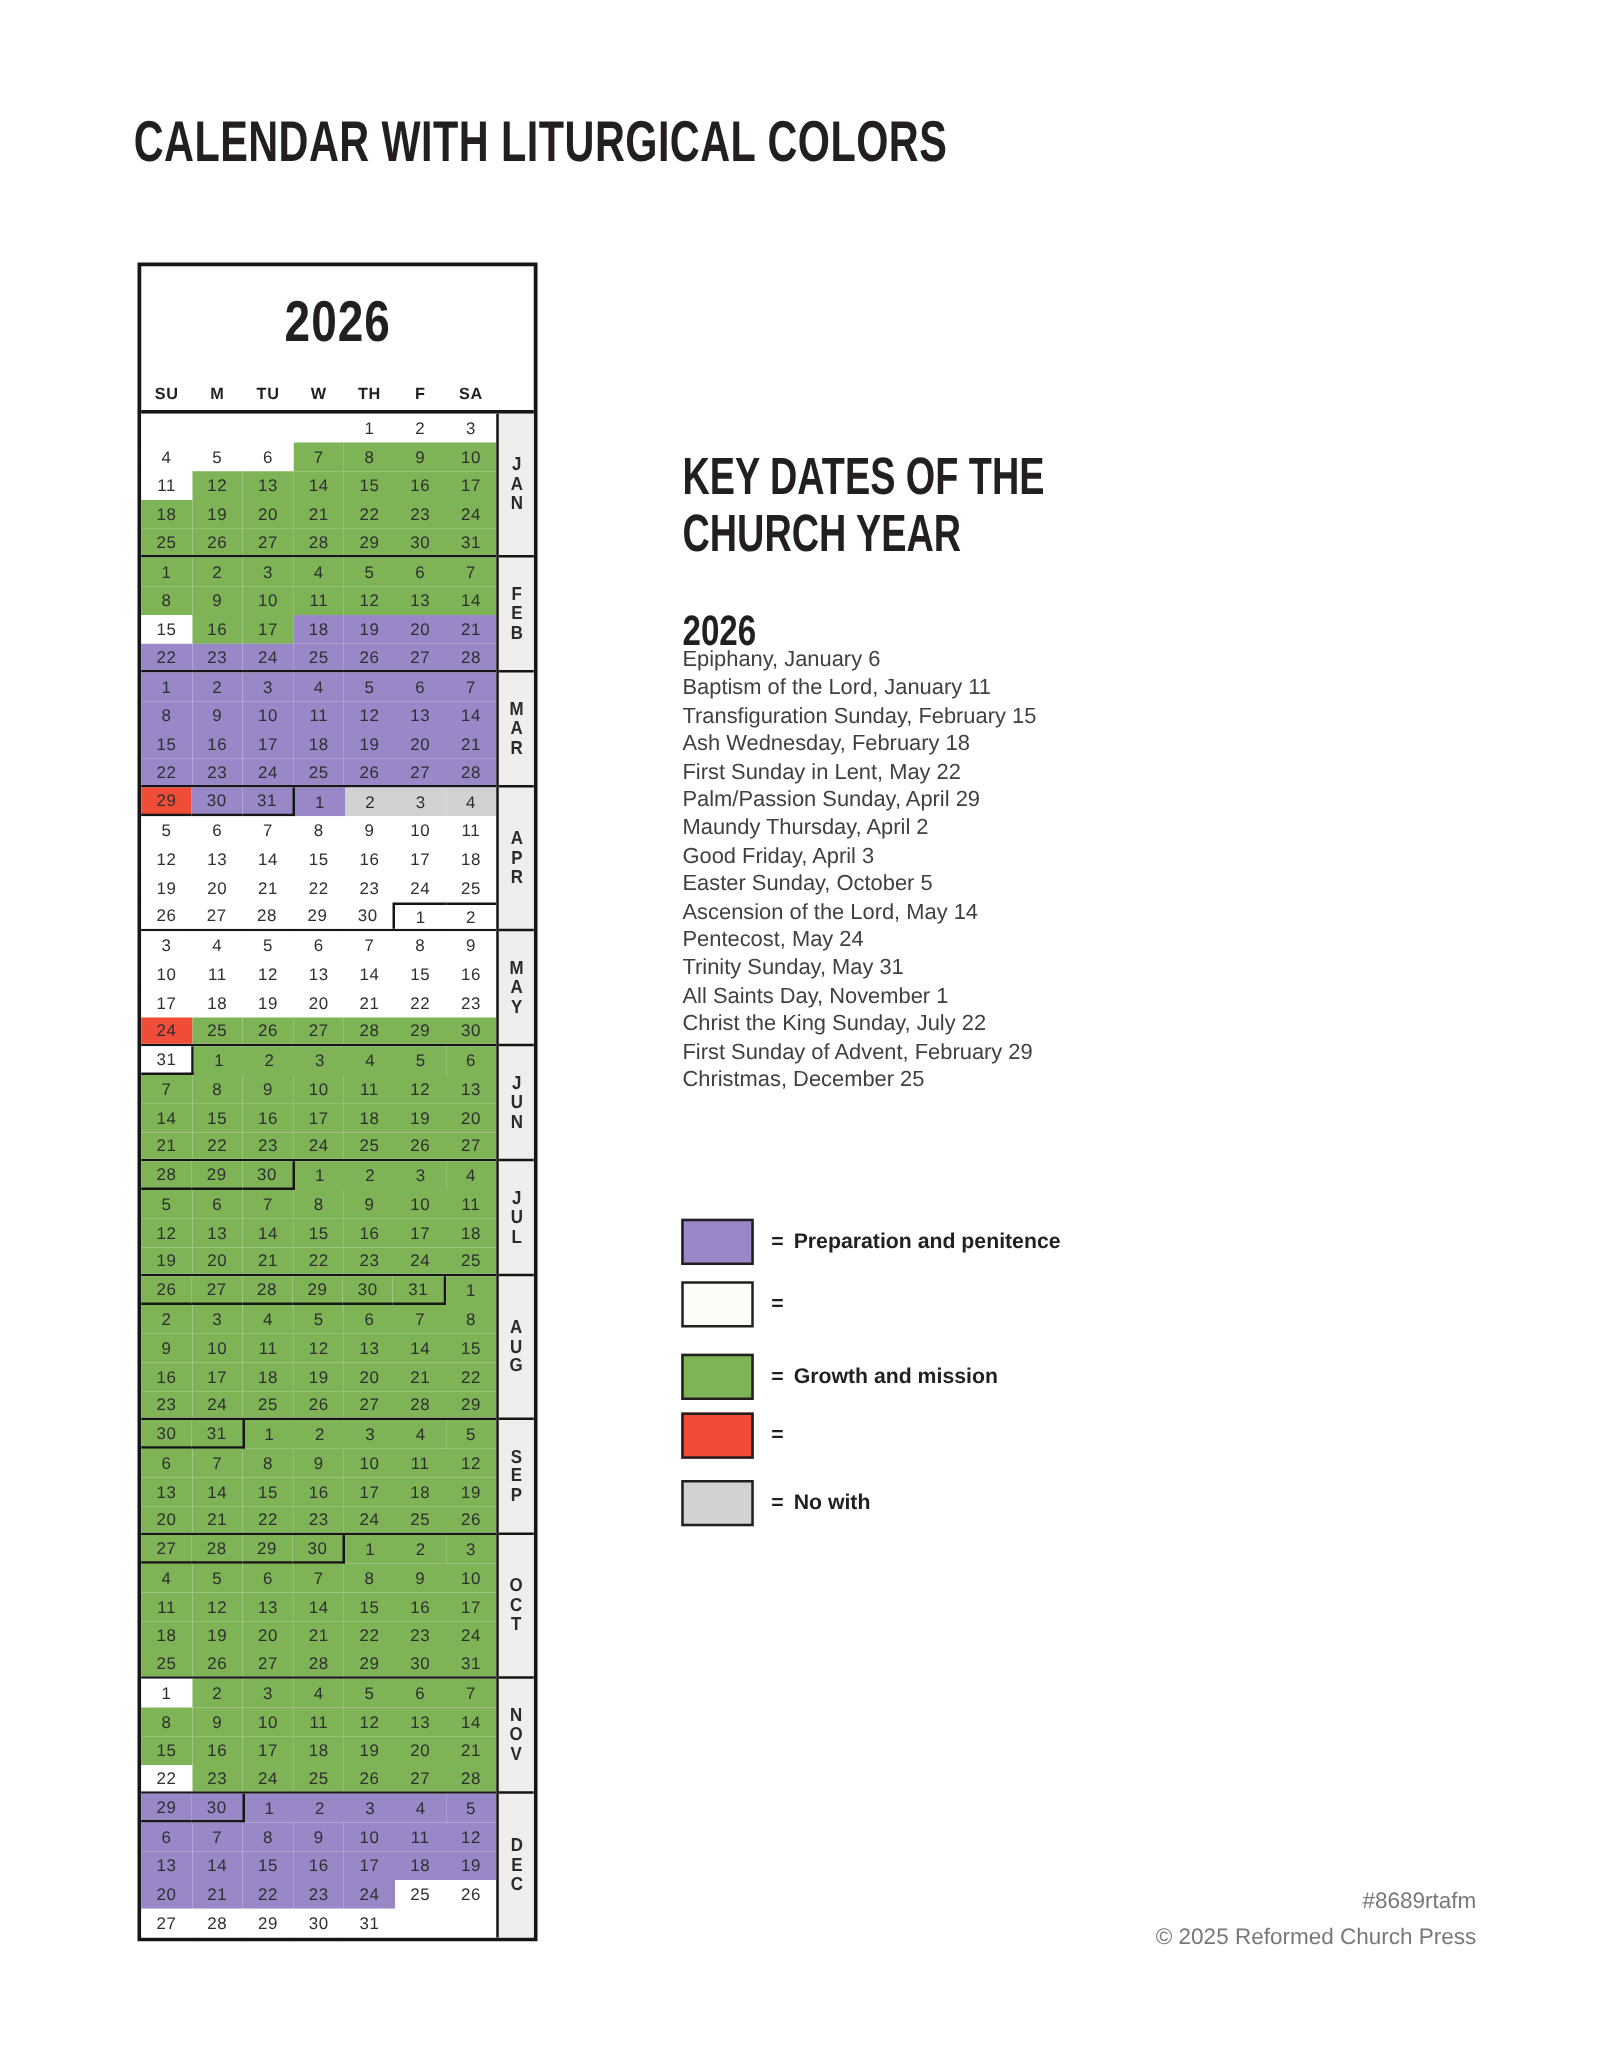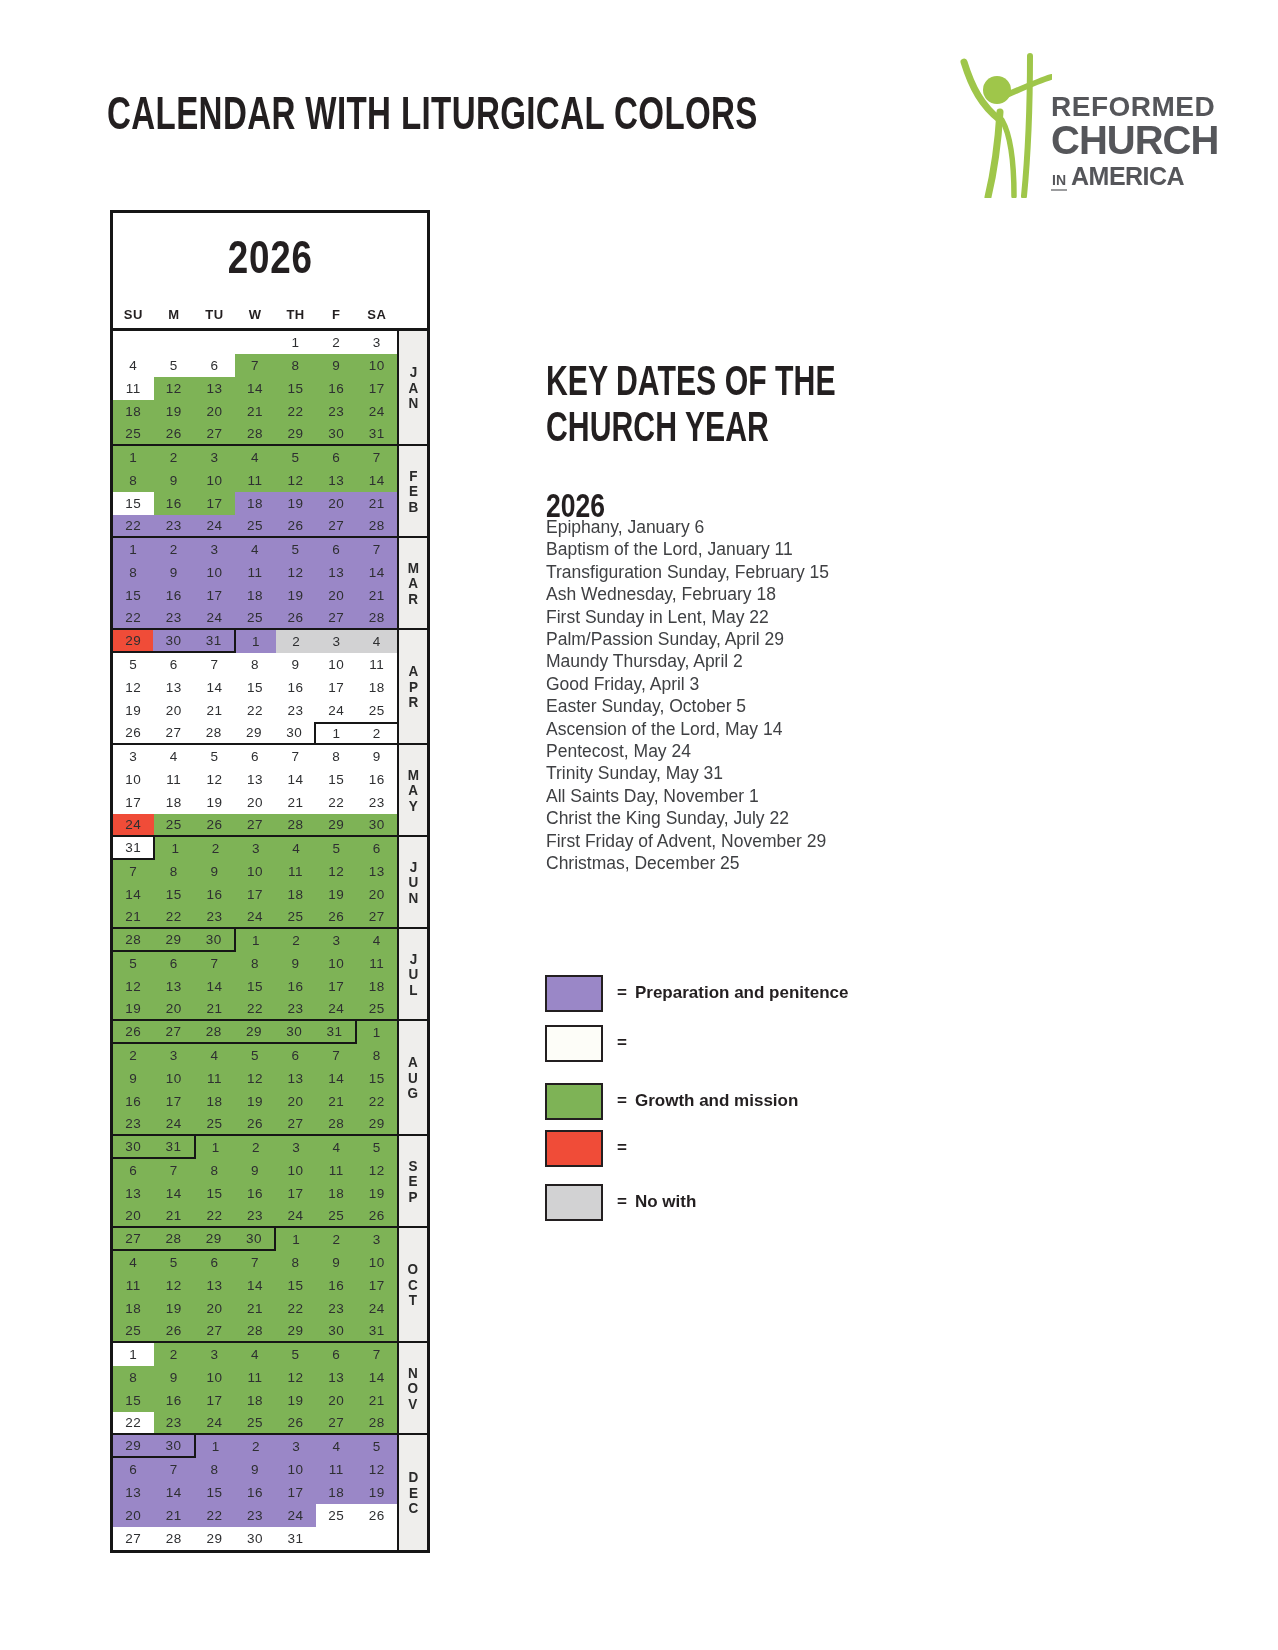--- a/index.html
+++ b/index.html
@@ -61,40 +61,20 @@
   .footer { position:absolute; right:97px; top:1506px; text-align:right;
     font-size:18px; line-height:29px; color:#77787b; }
 </style>
 </head>
 <body>
 
 <div class="page">
 
   <div class="page-title">CALENDAR WITH LITURGICAL COLORS</div>
 
-  <div class="logo">
-    <svg class="logo-mark" width="100" height="148" viewBox="0 0 100 148">
-      <g fill="none" stroke="#9fc64a" stroke-linecap="round">
-        <path d="M78,6 C78,50 76,105 72,146" stroke-width="6"></path>
-        <path d="M48,48 C66,40 86,31 99,27" stroke-width="6"></path>
-        <path d="M12,12 C20,38 30,56 48,70" stroke-width="7"></path>
-        <path d="M48,62 C46,94 42,122 36,147" stroke-width="7"></path>
-        <path d="M50,70 C58,84 62,112 62,146" stroke-width="5.5"></path>
-      </g>
-      <circle cx="45" cy="40" r="14" fill="#9fc64a"></circle>
-    </svg>
-    <div class="logo-text">
-      <div class="logo-line1">REFORMED</div>
-      <div class="logo-line2">CHURCH</div>
-      <div class="logo-line3">
-        <span class="logo-in">IN</span>
-        <span class="logo-america">AMERICA</span>
-      </div>
-    </div>
-  </div>
 
   <div class="calendar">
     <div class="cal-year-wrap">
       <div class="cal-year">2026</div>
     </div>
     <div class="cal-dayhdr">
         <span>SU</span>
         <span>M</span>
         <span>TU</span>
         <span>W</span>
@@ -684,21 +664,21 @@
       <div>First Sunday in Lent, May 22</div>
       <div>Palm/Passion Sunday, April 29</div>
       <div>Maundy Thursday, April 2</div>
       <div>Good Friday, April 3</div>
       <div>Easter Sunday, October 5</div>
       <div>Ascension of the Lord, May 14</div>
       <div>Pentecost, May 24</div>
       <div>Trinity Sunday, May 31</div>
       <div>All Saints Day, November 1</div>
       <div>Christ the King Sunday, July 22</div>
-      <div>First Friday of Advent, November 29</div>
+      <div>First Sunday of Advent, February 29</div>
       <div>Christmas, December 25</div>
     </div>
 
   <div class="legend">
       <div class="lg-item" style="margin-bottom: 13px;">
         <div class="lg-swatch" style="background: rgb(154, 135, 199);"></div>
         <div class="lg-text">
           <span class="lg-eq">=</span>
           <span>
             <div>Preparation and penitence</div>
@@ -730,14 +710,18 @@
         <div class="lg-swatch" style="background: rgb(210, 210, 211);"></div>
         <div class="lg-text">
           <span class="lg-eq">=</span>
           <span>
             <div>No with</div>
           </span>
         </div>
       </div>
     </div>
 
+  <div class="footer">
+    <div>#8689rtafm</div>
+    <div>© 2025 Reformed Church Press</div>
+  </div>
 
 </div>
 
 </body></html>

